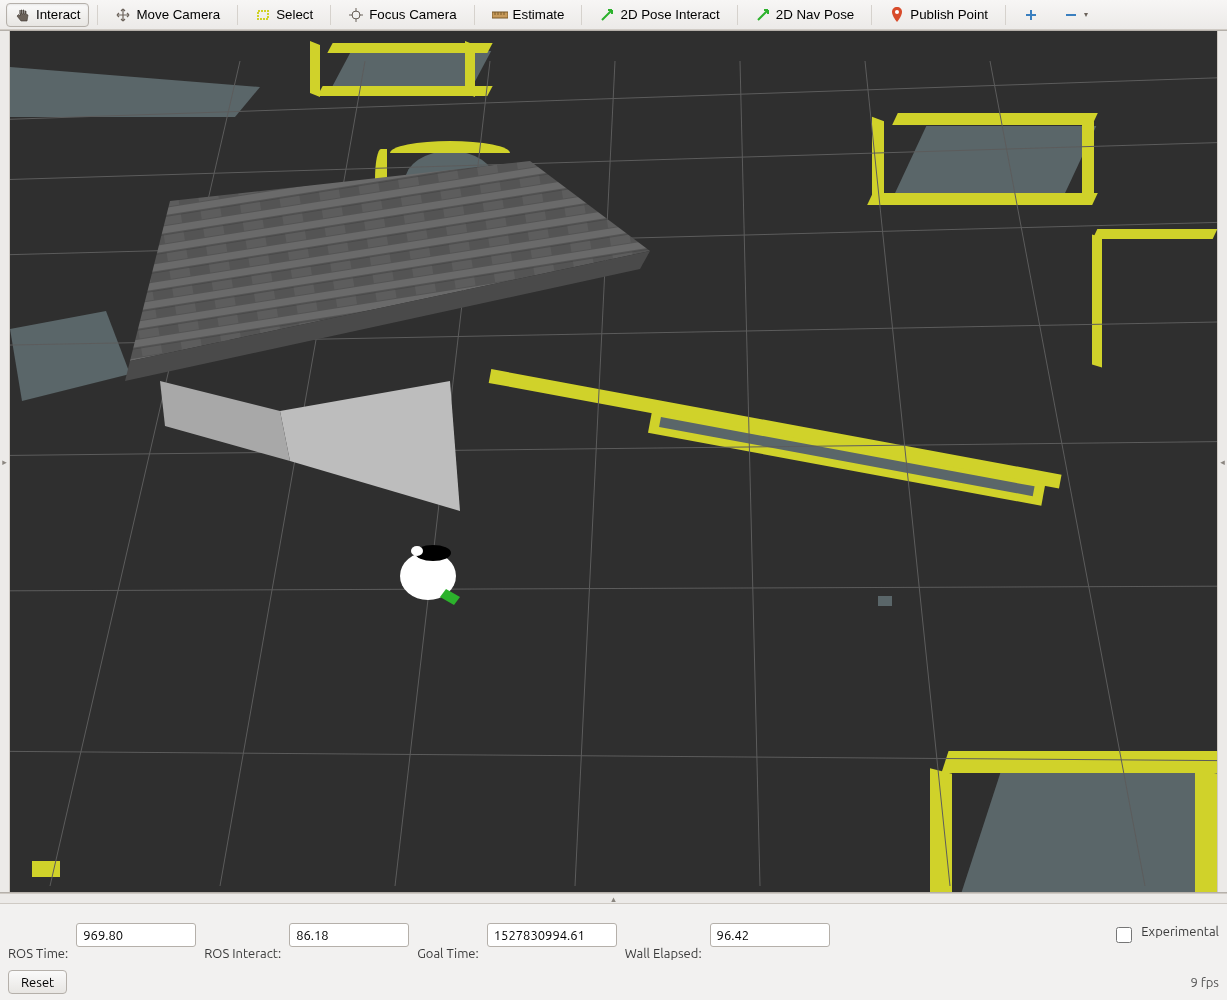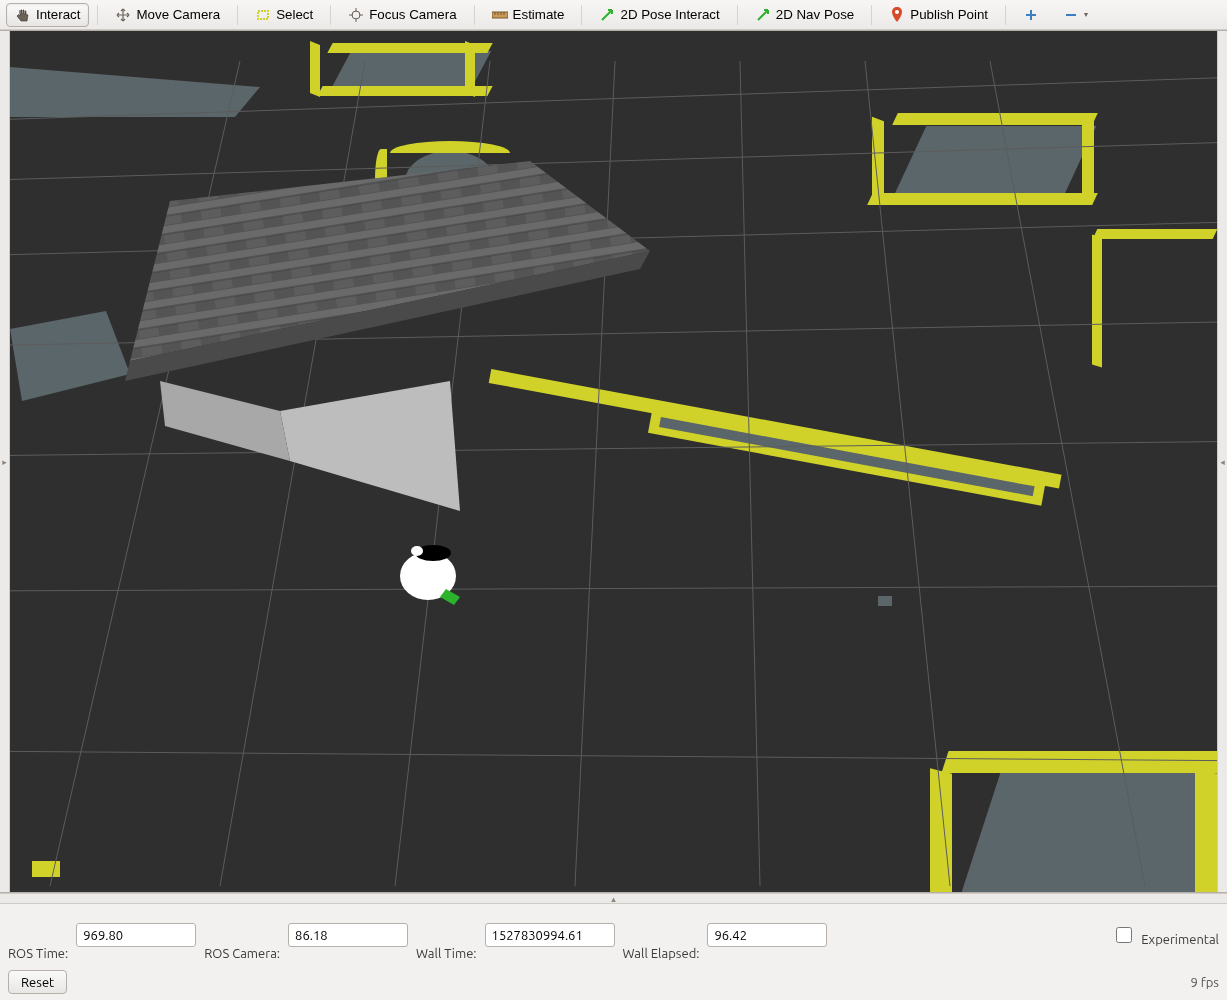--- a/index.html
+++ b/index.html
@@ -131,21 +131,21 @@
     padding:4px 12px;
     cursor:pointer;
     font-family:inherit;
     font-size:13px;
   }
   .fps {
     margin-left:auto;
     color:#555;
   }
   .chk {
-    display:flex; align-items:flex-end; gap:6px;
+    display:flex; align-items:flex-start; gap:6px;
     margin-left:auto;
   }
   .chk input {
     width:16px;height:16px;
     accent-color:#e95420;
   }
   
   .yblock { position:absolute; background:#d0d22a; }
   .gblock { position:absolute; background:#5a6669; }
 </style>
@@ -343,23 +343,23 @@
     </svg>
   </div>
   <div class="side-handle right">◂</div>
 </div>
 <div class="bottom-handle">▴</div>
 
 <div class="time-panel">
   <div class="time-row">
     <span class="time-label">ROS Time:</span>
     <input class="time-input" value="969.80" style="">
-    <span class="time-label">ROS Camera:</span>
+    <span class="time-label">ROS Interact:</span>
     <input class="time-input" value="86.18" style="">
-    <span class="time-label">Wall Time:</span>
+    <span class="time-label">Goal Time:</span>
     <input class="time-input" style="width: 130px;" value="1527830994.61">
     <span class="time-label">Wall Elapsed:</span>
     <input class="time-input" value="96.42" style="">
     <label class="chk">
       <input type="checkbox" style="">
       <span>Experimental</span>
     </label>
   </div>
   <div class="reset-row">
     <button class="reset-btn">Reset</button>

